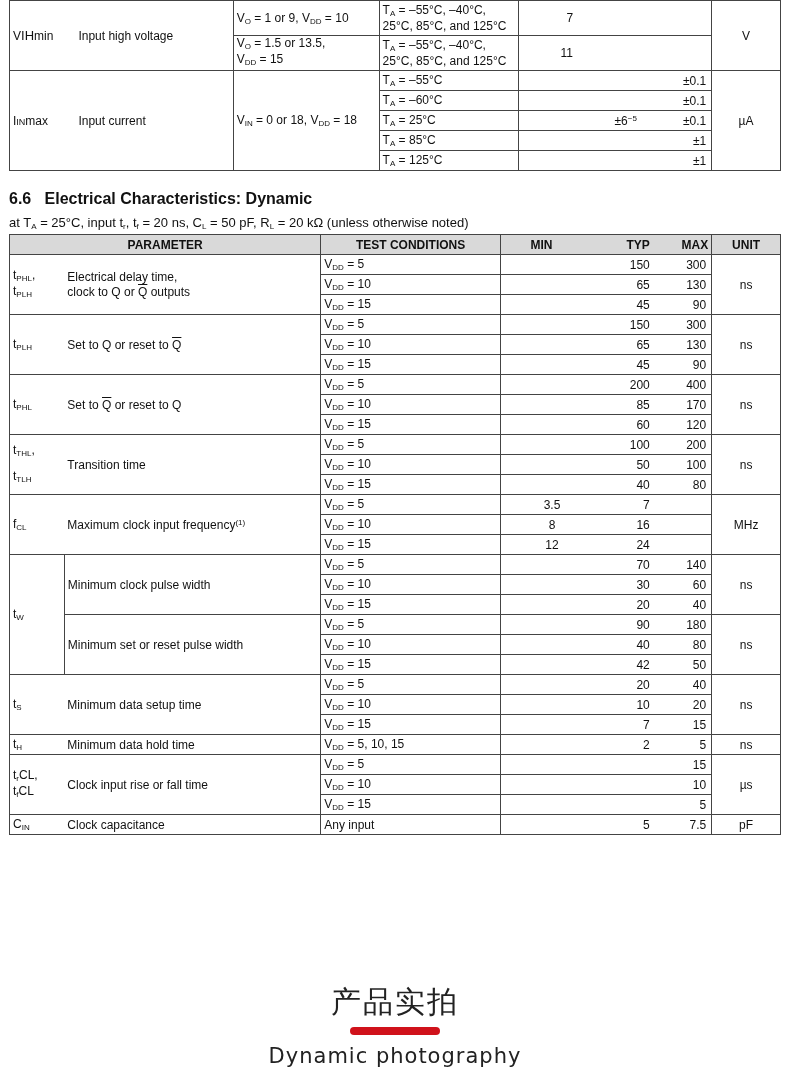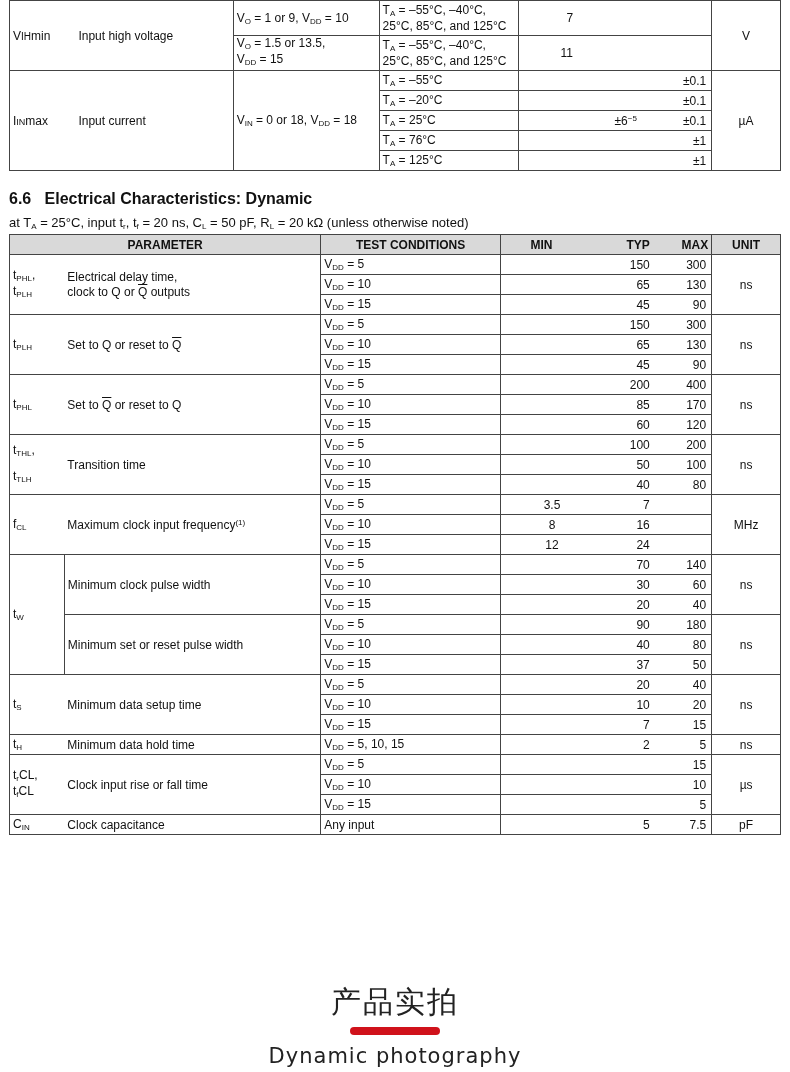--- a/index.html
+++ b/index.html
@@ -36,50 +36,50 @@
     </colgroup>
   <tbody>
       <tr>
         <td style="height:1px;border-left:none;border-right:none;border-top:none" colspan="2"></td>
         <td style="height:1px"></td>
         <td style="height:1px"></td>
         <td style="height:1px"></td>
         <td style="height:1px"></td>
       </tr>
   <tr>
-    <td rowspan="2" style="border-right:none"><span>V</span><span style="font-size:10px">IH</span><span>min</span></td>
+    <td rowspan="2" style="border-right:none"><span>V</span><span style="font-size:13px">IH</span><span>min</span></td>
     <td rowspan="2" style="border-left:none">Input high voltage</td>
     <td style="height:34px"><span>V</span><sub>O</sub><span> = 1 or 9, V</span><sub>DD</sub><span> = 10</span></td>
     <td style="line-height:12px"><span>T</span><sub>A</sub><span> = –55°C, –40°C,</span><br><span>25°C, 85°C, and 125°C</span></td>
     <td style="padding-left:48px">7</td>
     <td rowspan="2" class="c">V</td>
   </tr>
   <tr>
     <td style="height:34px;line-height:12px"><span>V</span><sub>O</sub><span> = 1.5 or 13.5,</span><br><span>V</span><sub>DD</sub><span> = 15</span></td>
     <td style="line-height:12px"><span>T</span><sub>A</sub><span> = –55°C, –40°C,</span><br><span>25°C, 85°C, and 125°C</span></td>
     <td style="padding-left:42px">11</td>
   </tr>
   <tr>
     <td rowspan="5" style="border-right:none"><span>I</span><span style="font-size:9px">IN</span><span>max</span></td>
     <td rowspan="5" style="border-left:none">Input current</td>
     <td rowspan="5"><span>V</span><sub>IN</sub><span> = 0 or 18, V</span><sub>DD</sub><span> = 18</span></td>
     <td>T<sub>A</sub><span> = –55°C</span></td>
     <td class="r">±0.1</td>
     <td rowspan="5" class="c">µA</td>
   </tr>
   <tr>
-    <td>T<sub>A</sub><span> = –20°C</span></td>
+    <td>T<sub>A</sub><span> = –60°C</span></td>
     <td class="r">±0.1</td>
   </tr>
   <tr>
     <td>T<sub>A</sub><span> = 25°C</span></td>
     <td class="r"><span style="margin-right:46px"><span>±6</span><sup>−5</sup></span><span>±0.1</span></td>
   </tr>
   <tr>
-    <td>T<sub>A</sub><span> = 76°C</span></td>
+    <td>T<sub>A</sub><span> = 85°C</span></td>
     <td class="r">±1</td>
   </tr>
   <tr>
     <td>T<sub>A</sub><span> = 125°C</span></td>
     <td class="r">±1</td>
   </tr>
 </tbody>
   </table>
 
 <div class="sec-title" style="white-space:pre">6.6   Electrical Characteristics: Dynamic</div>
@@ -246,21 +246,21 @@
   </tr>
   <tr>
     <td>V<sub>DD</sub> <span>= 10</span></td>
     <td style="border-right:none" class="c"></td>
     <td style="border-left:none;border-right:none;padding-right:12px" class="r">40</td>
     <td style="border-left:none" class="r">80</td>
   </tr>
   <tr>
     <td>V<sub>DD</sub> <span>= 15</span></td>
     <td style="border-right:none" class="c"></td>
-    <td style="border-left:none;border-right:none;padding-right:12px" class="r">37</td>
+    <td style="border-left:none;border-right:none;padding-right:12px" class="r">42</td>
     <td style="border-left:none" class="r">50</td>
   </tr>
 
   <tr>
     <td rowspan="3" style="border-right:none">t<sub>S</sub></td>
     <td rowspan="3" style="border-left:none">Minimum data setup time</td>
     <td>V<sub>DD</sub> <span>= 5</span></td>
     <td style="border-right:none" class="c"></td>
     <td style="border-left:none;border-right:none;padding-right:12px" class="r">20</td>
     <td style="border-left:none" class="r">40</td>

